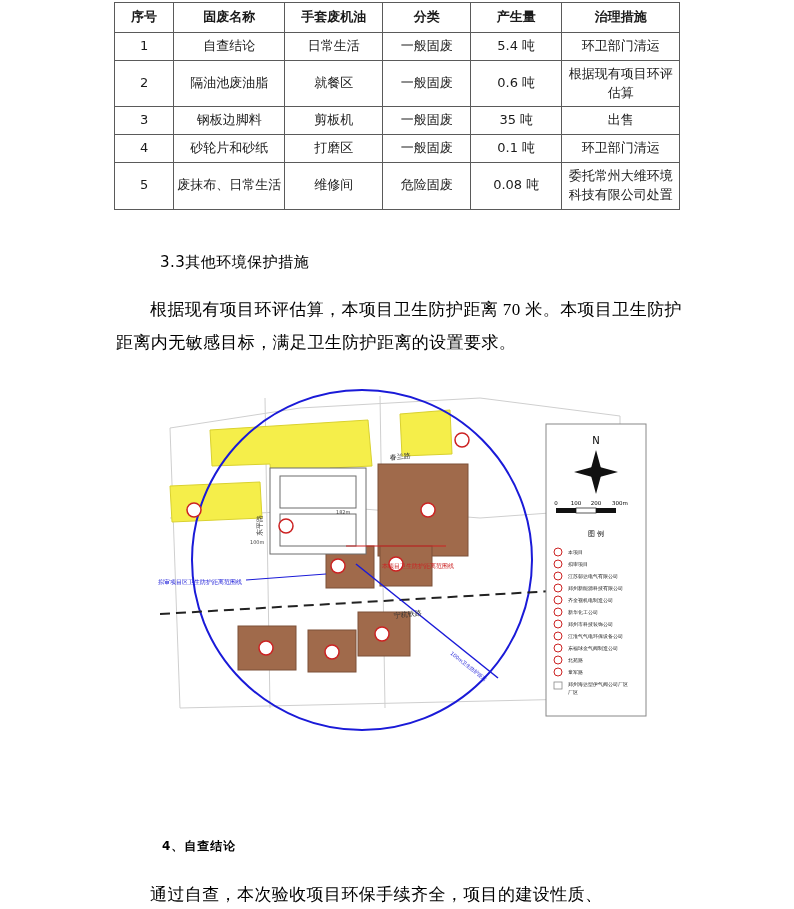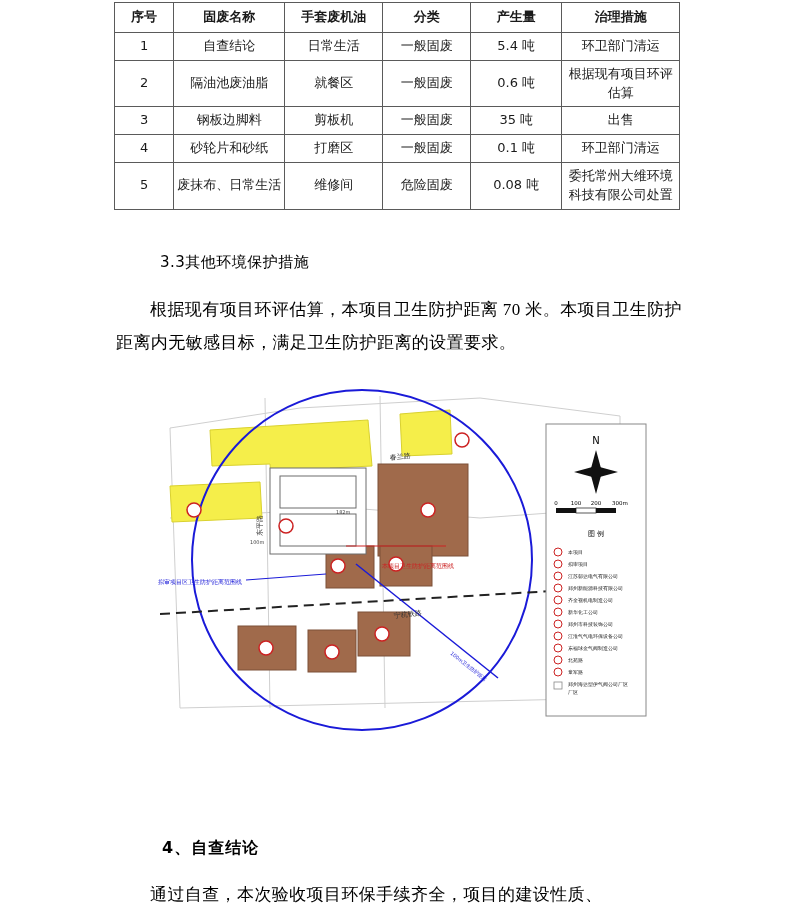--- a/index.html
+++ b/index.html
@@ -97,21 +97,21 @@
     letter-spacing: 1px;
   }
 
   
   .concl-head {
     position: absolute;
     left: 162px;
     top: 838px;
     font-family: "DejaVu Sans", sans-serif;
     font-weight: bold;
-    font-size: 16px;
+    font-size: 12px;
     letter-spacing: 1px;
   }
   .concl-para {
     position: absolute;
     left: 116px;
     top: 878px;
     width: 566px;
     font-size: 17px;
     line-height: 33px;
     text-indent: 34px;

